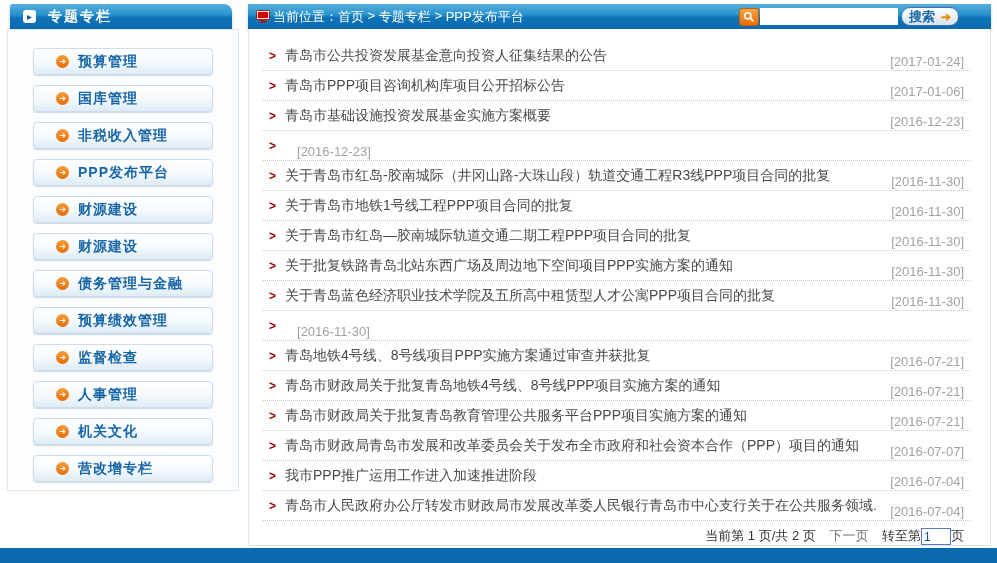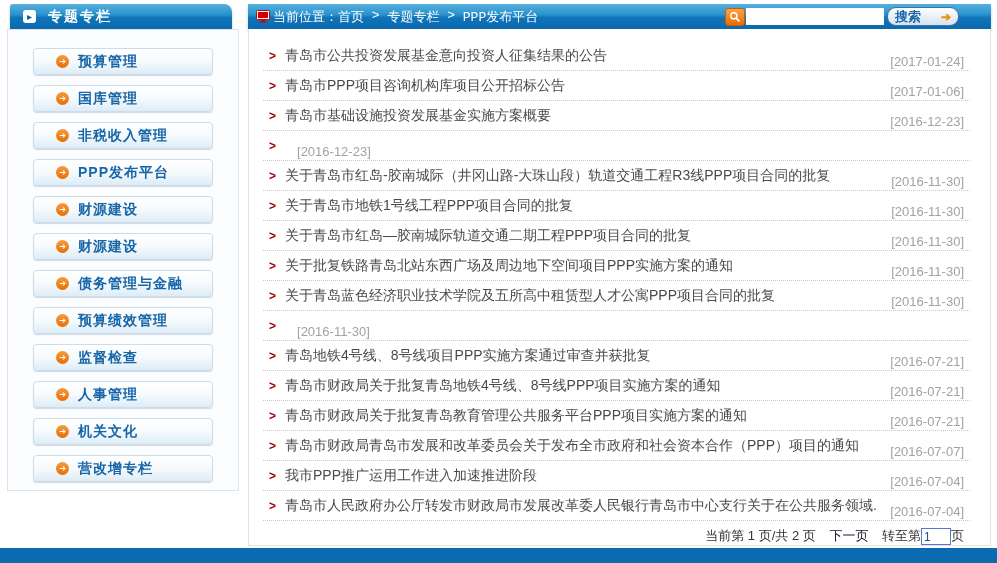--- a/index.html
+++ b/index.html
@@ -90,21 +90,21 @@
     font-size: 12px; padding: 0 4px;
     margin-left: 1px;
   }
   .search-btn {
     margin-left: 3px; margin-right: 26px;
     height: 19px; padding: 0 7px;
     border: 1px solid #3e73a8;
     border-radius: 9px;
     background: linear-gradient(180deg, #ffffff 0%, #e7eff6 55%, #d5e3ee 100%);
     color: #1766a8; font-size: 13px; font-weight: bold;
-    display: flex; align-items: center; gap: 20px;
+    display: flex; align-items: center; gap: 6px;
     cursor: pointer; white-space: nowrap;
   }
   .search-btn .arrow { color: #e89000; font-size: 12px; font-weight: bold; }
   
   .main-panel {
     position: absolute;
     left: 248px; top: 29px; width: 743px; height: 517px;
     border: 1px solid #e2e2e2; border-top: none;
     background: #ffffff;
   }
@@ -130,21 +130,21 @@
     margin-left: 12px; flex: none; white-space: nowrap; margin-top: 12px;
   }
   
   .pagination {
     margin-top: 6px;
     text-align: right;
     font-size: 13px; color: #333333;
     padding-right: 26px;
   }
   .pagination .seg { margin-left: 10px; }
-  .pagination a { color: #0f172a; text-decoration: none; cursor: pointer; }
+  .pagination a { color: #737373; text-decoration: none; cursor: pointer; }
   .goto-input {
     width: 30px; height: 17px;
     border: 1px solid #5577cc;
     font-size: 12px; color: #15508c;
     padding: 0 2px;
     vertical-align: middle;
     outline: none;
   }
   
   .footer {
@@ -229,21 +229,21 @@
 <div class="bluebar main-header">
   <span class="crumb-icon">
     <svg width="14" height="13" viewBox="0 0 14 13">
       <rect x="0.5" y="0.5" width="13" height="9" rx="1" fill="#ffffff" stroke="#cc0000"></rect>
       <rect x="2" y="2" width="10" height="6" fill="#cc0000"></rect>
       <rect x="5" y="10" width="4" height="1.5" fill="#cc0000"></rect>
       <rect x="3" y="11.5" width="8" height="1" fill="#cc0000"></rect>
     </svg>
   </span>
   <span class="crumb-label">当前位置：</span>
-  <span style="display:flex;font-family:Liberation Mono, monospace;">
+  <span style="display:flex;">
 
       <span style="display:flex;">
         <span class="crumb-sep"></span>
         <a class="crumb">首页</a>
       </span>
 
       <span style="display:flex;">
         <span class="crumb-sep"> &gt; </span>
         <a class="crumb">专题专栏</a>
       </span>

